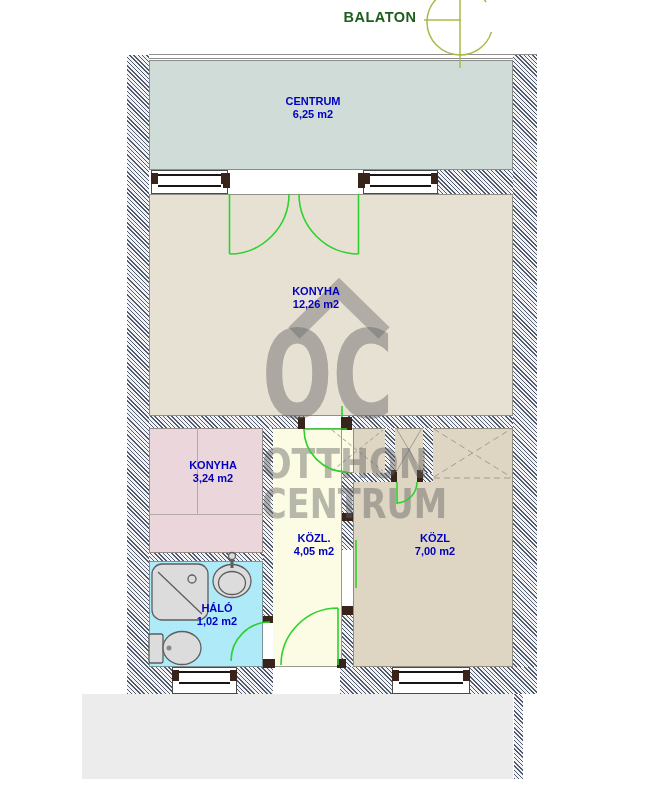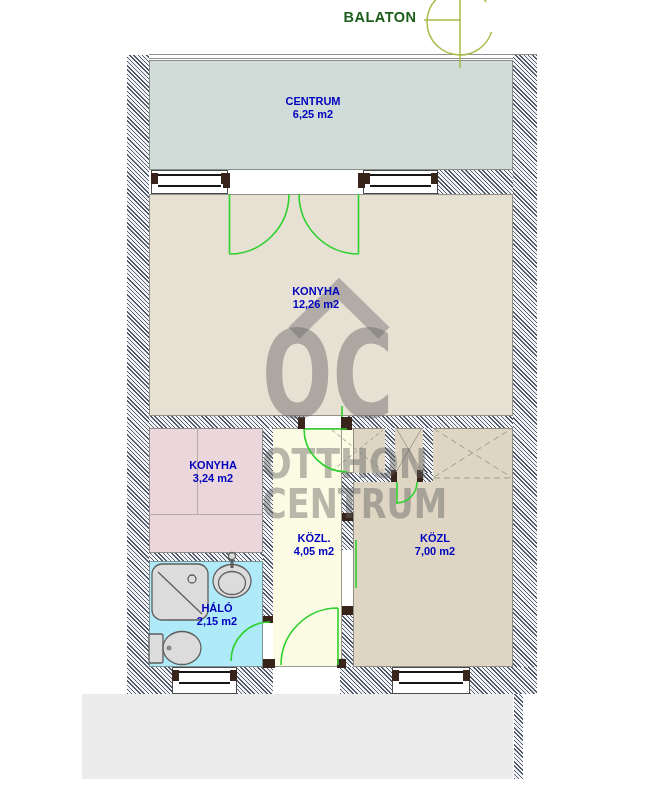--- a/index.html
+++ b/index.html
@@ -161,16 +161,16 @@
   <div class="rlabel" style="left:314px;top:544px">
     <div>KÖZL.</div>
     <div>4,05 m2</div>
   </div>
   <div class="rlabel" style="left:435px;top:544px">
     <div>KÖZL</div>
     <div>7,00 m2</div>
   </div>
   <div class="rlabel" style="left:217px;top:614px">
     <div>HÁLÓ</div>
-    <div>2,15 m2</div>
+    <div>1,02 m2</div>
   </div>
 
 </div>
 
 </body></html>

